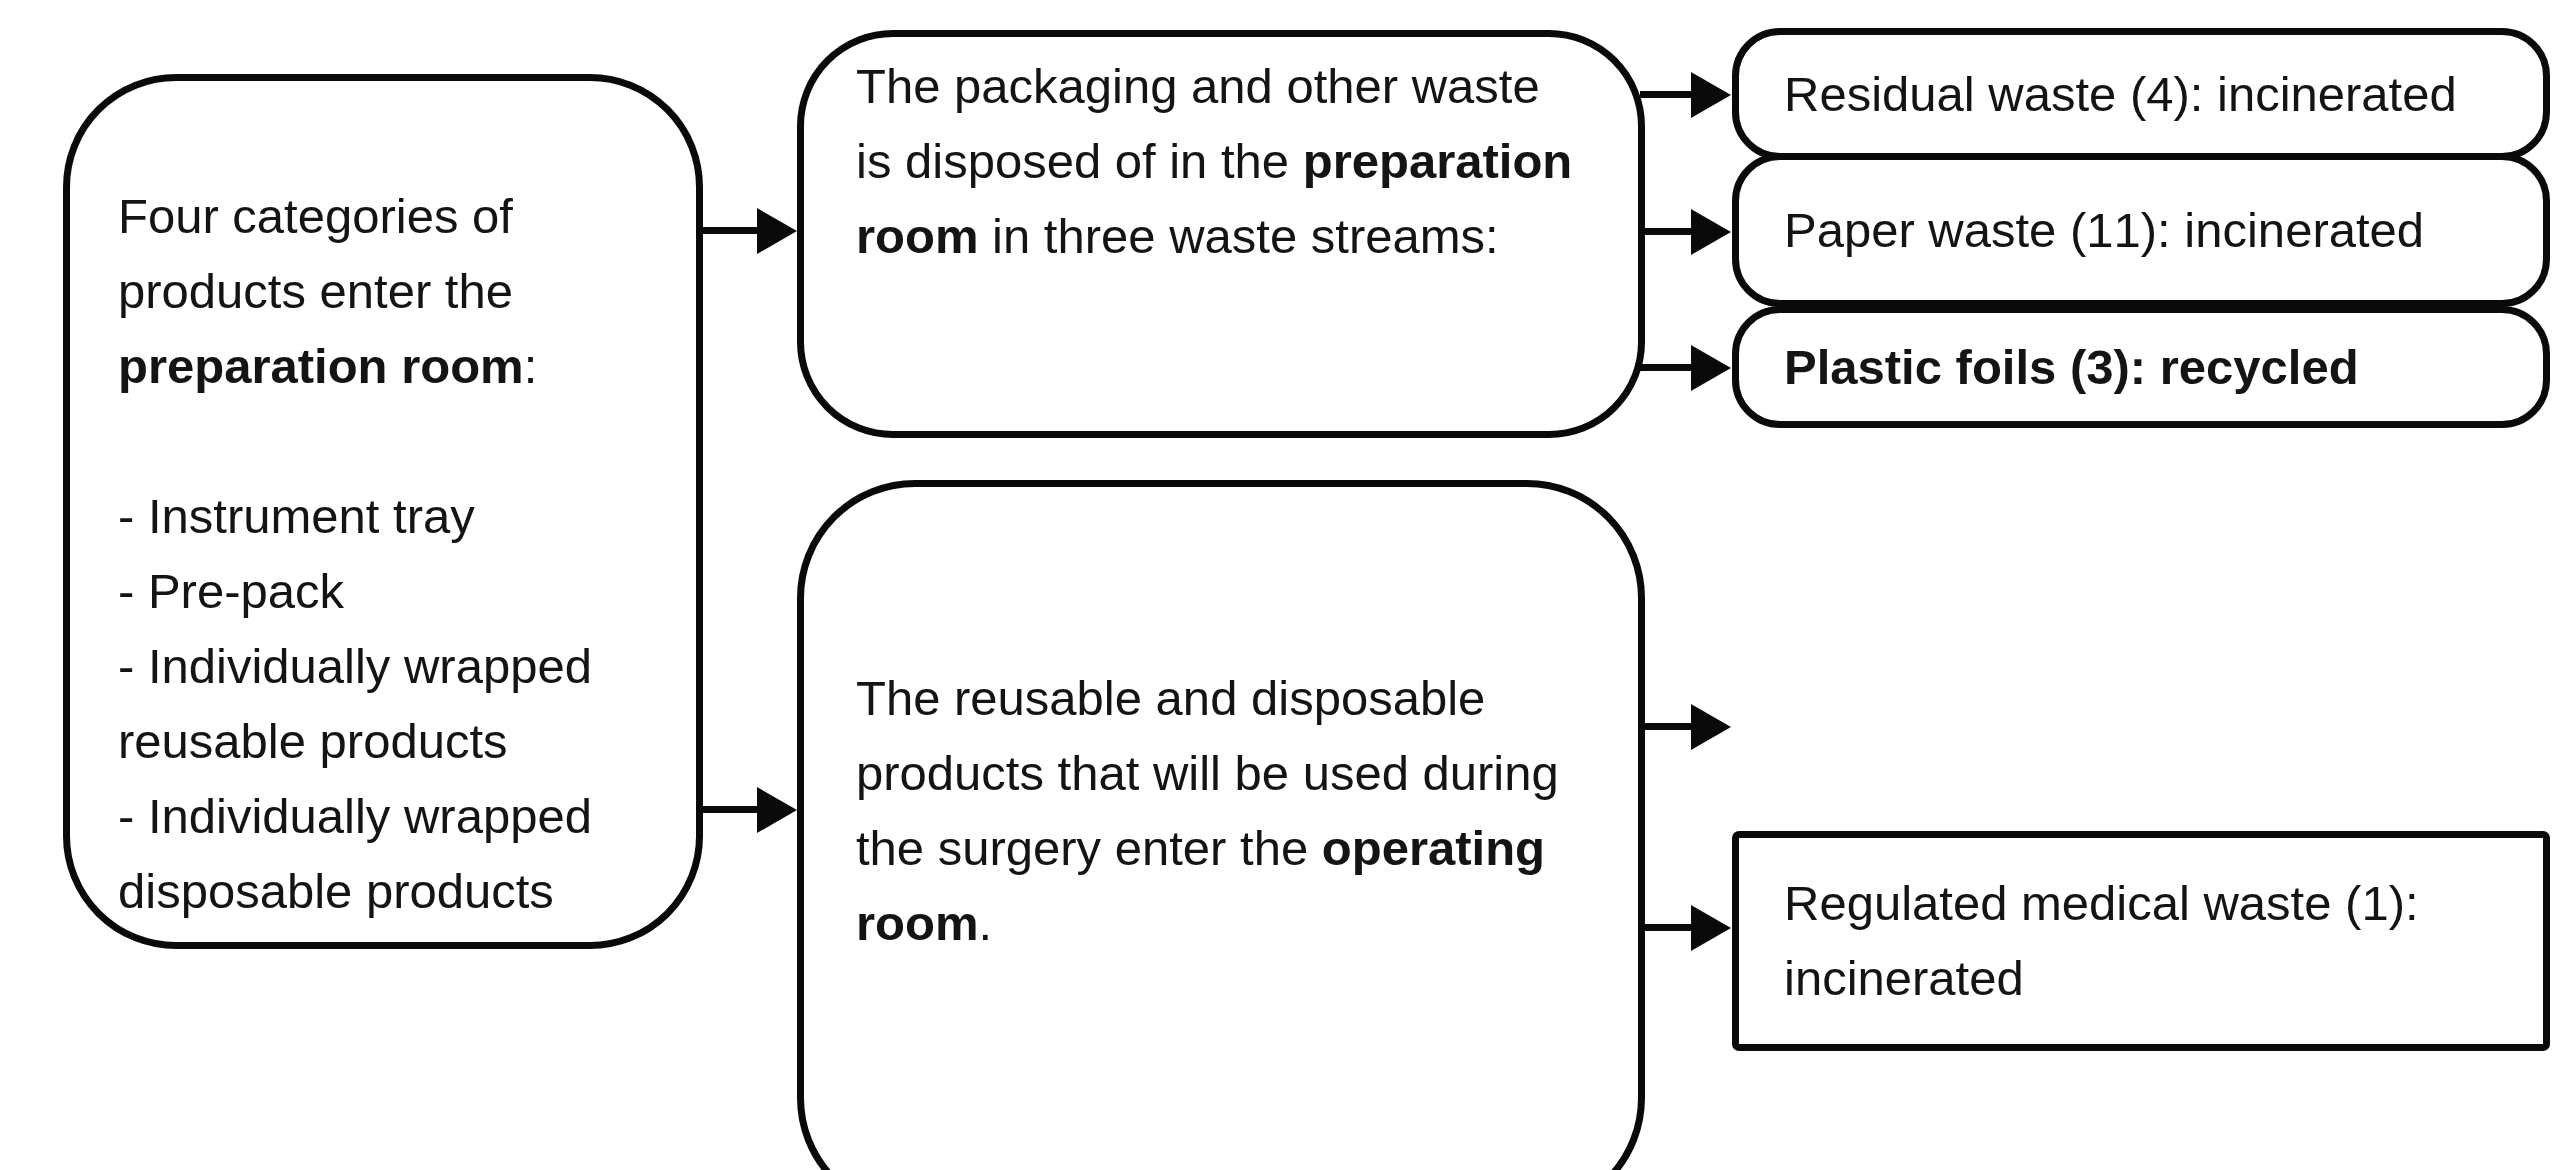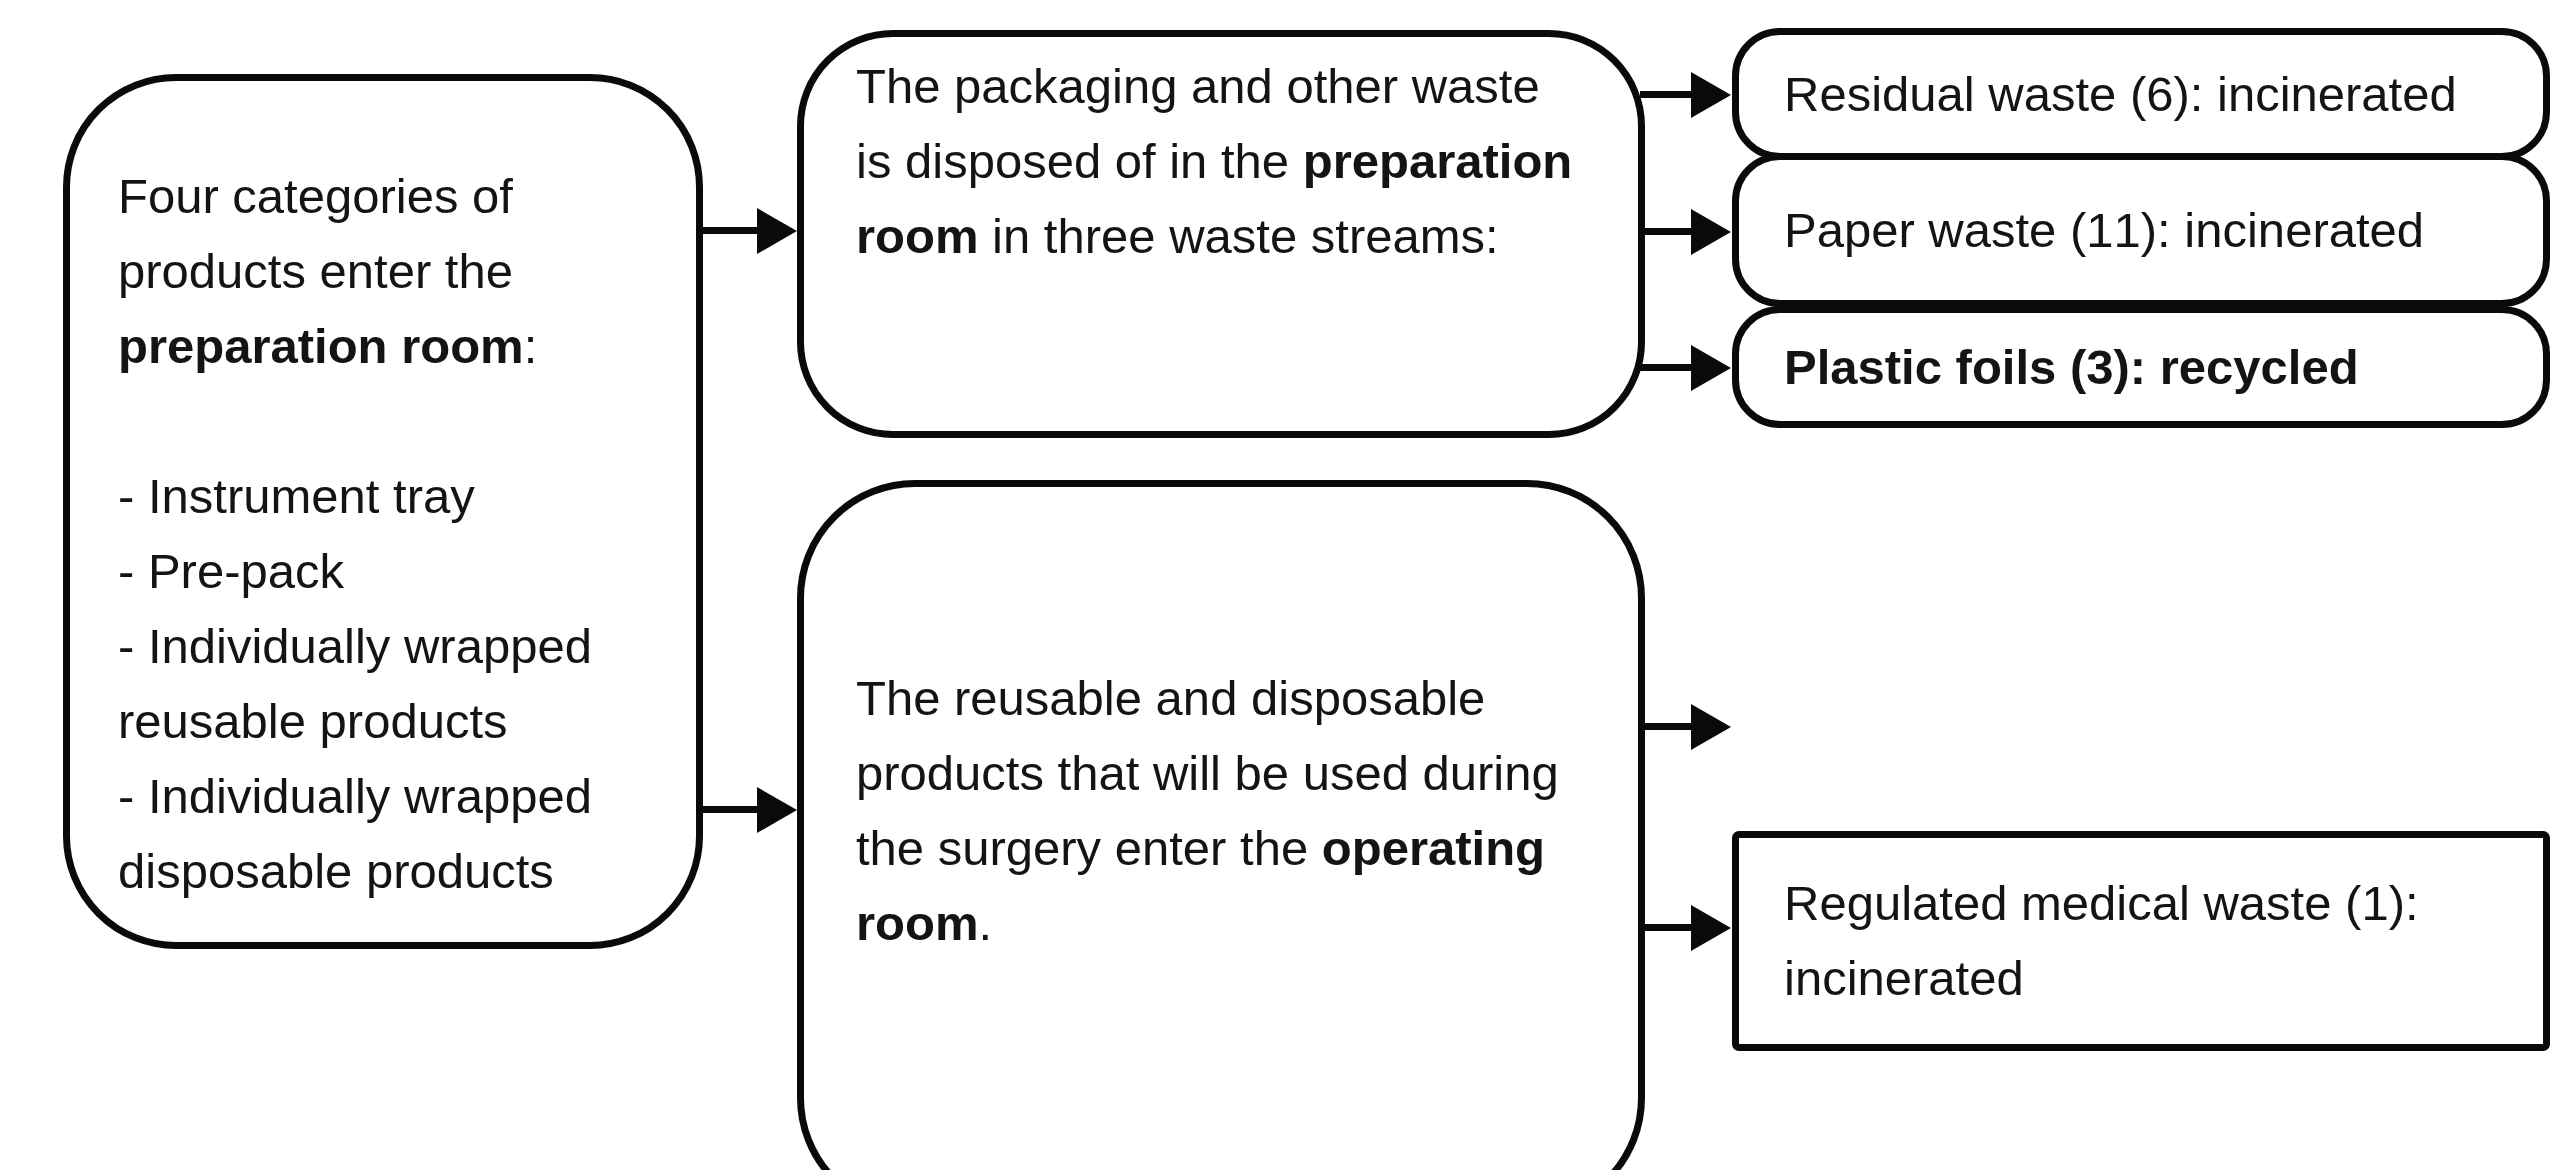--- a/index.html
+++ b/index.html
@@ -24,21 +24,21 @@
     box-sizing: border-box;
     font-size: 49px;
     line-height: 75px;
   }
   .box p { margin: 0; }
   
   .source-box {
     left: 63px; top: 74px;
     width: 640px; height: 875px;
     border-radius: 113px;
-    padding: 78px 22px 0 48px;
+    padding: 98px 22px 0 48px;
   }
   .source-box .intro { margin: 0 0 75px 0; }
   
   .prep-box {
     left: 797px; top: 30px;
     width: 848px; height: 408px;
     border-radius: 96px;
     display: flex; flex-direction: column; 
     padding: 12px 59px 0 52px;
   }
@@ -105,21 +105,21 @@
 
   <div class="box prep-box">
     <p><span>The packaging and other waste is disposed of in the </span><b>preparation room</b><span> in three waste streams:</span></p>
   </div>
 
   <div class="box or-box">
     <p class="para1"><span>The reusable and disposable products that will be used during the surgery enter the </span><b>operating room</b><span>.</span></p>
   </div>
 
   <div class="box stream-box rb1">
-    <p>Residual waste (6): incinerated</p>
+    <p>Residual waste (4): incinerated</p>
   </div>
   <div class="box stream-box rb2">
     <p>Paper waste (11): incinerated</p>
   </div>
   <div class="box stream-box rb3">
     <p>Plastic foils (3): recycled</p>
   </div>
 
   <div class="box stream-box rb5">
     <p>Regulated medical waste (1): incinerated</p>

